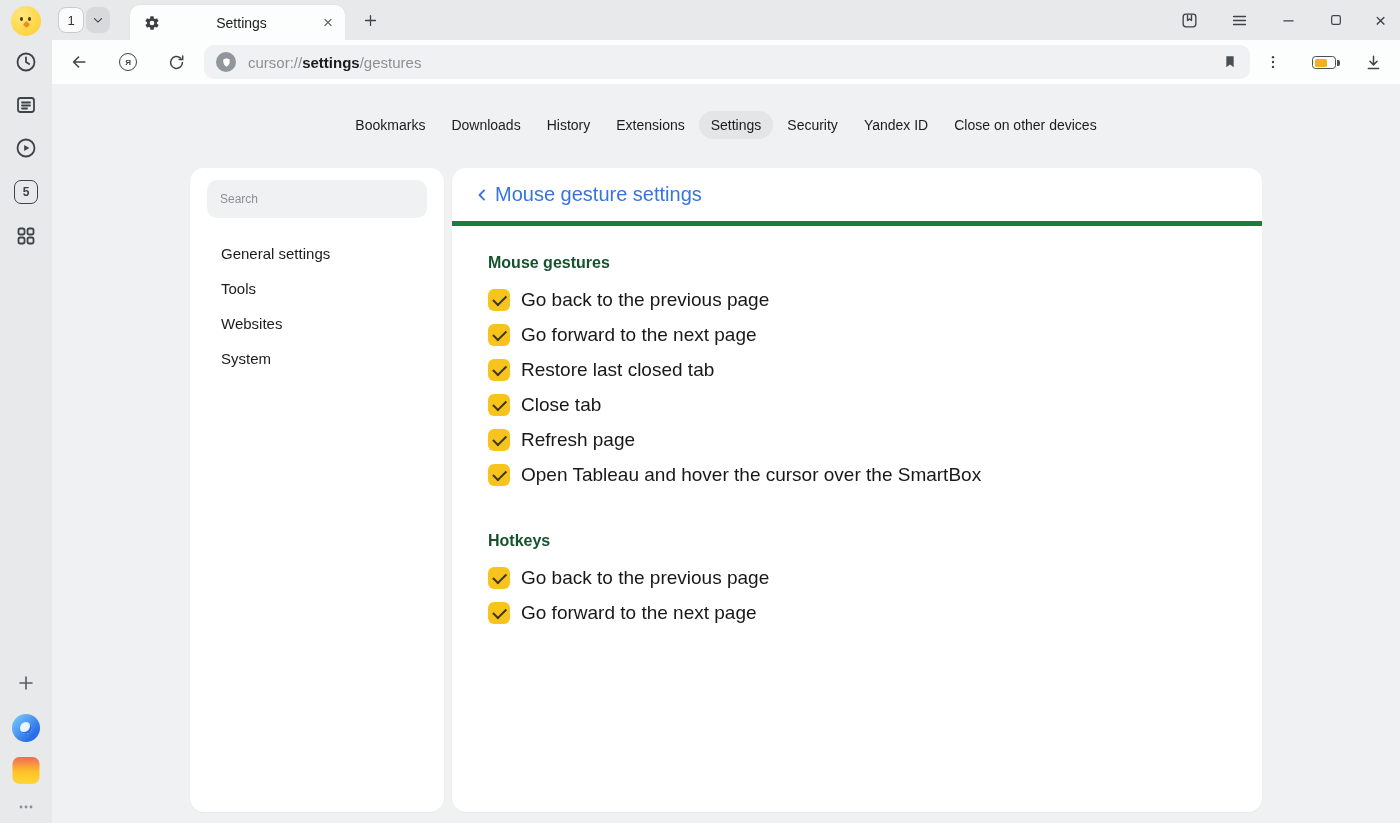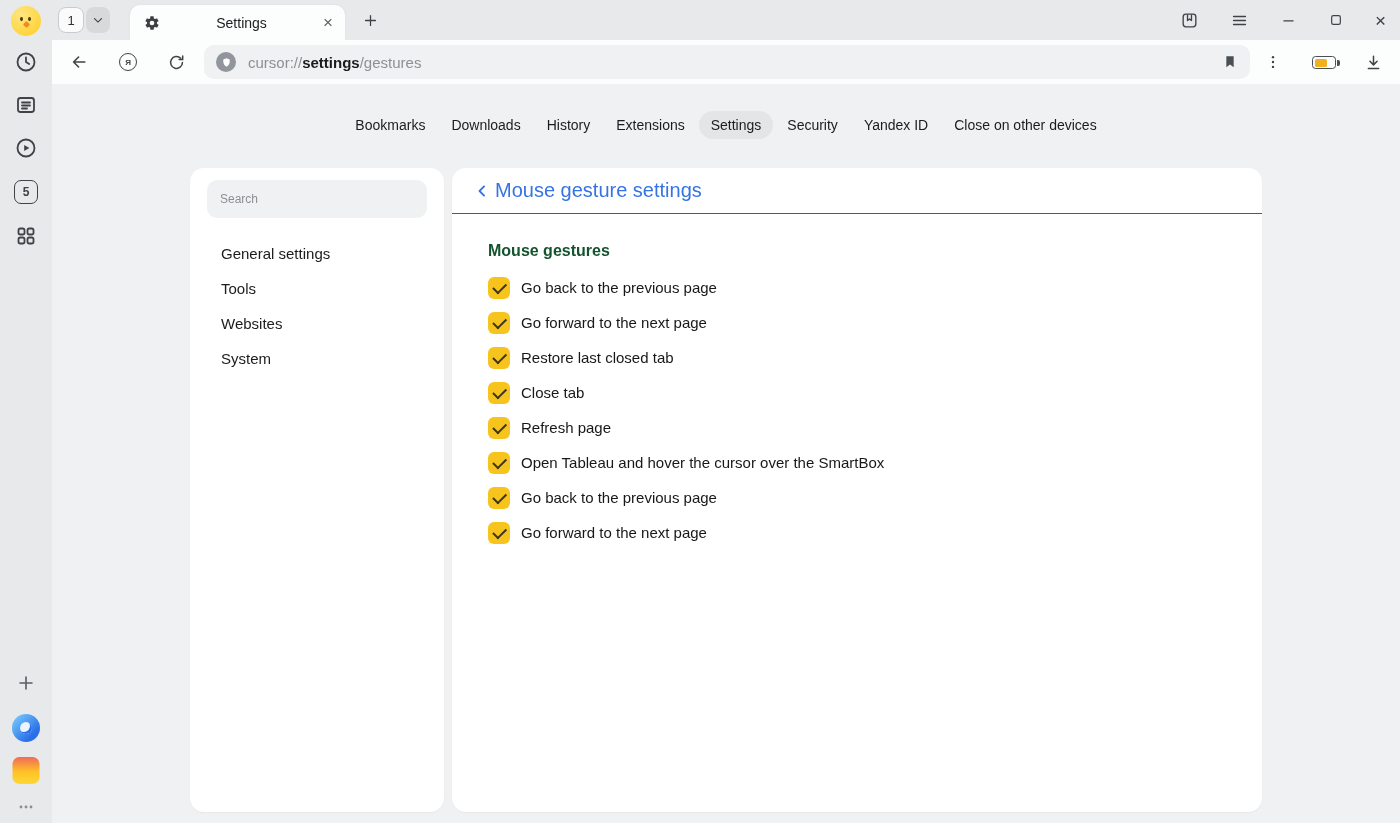--- a/index.html
+++ b/index.html
@@ -89,32 +89,32 @@
   .card-right { left:400px; width:810px; height:644px; }
 
   .search-input { display:block; width:calc(100% - 34px); margin:12px 17px 0; height:38px;
     border:none; outline:none; background:#f0f1f2; border-radius:10px; padding:0 13px;
     font-family:"Liberation Sans", sans-serif; font-size:12px; color:#333; }
   .search-input::placeholder { color:#8b8f93; }
   .side-list { margin-top:18px; list-style:none; }
   .side-list li { height:35px; display:flex; align-items:center; padding-left:31px;
     font-size:15px; color:#1c1c1e; cursor:pointer; }
 
-  .panel-header { height:46px; display:flex; align-items:center; padding-left:20px;
-    border-bottom:1px solid #15803d; }
+  .panel-header { height:58px; display:flex; align-items:center; padding-left:20px;
+    border-bottom:5px solid #15803d; }
   .back-chevron { display:flex; align-items:center; margin-right:3px; cursor:pointer; }
   .panel-title { font-size:20px; font-weight:500; color:#3574e2; }
   .panel-body { padding:28px 36px 0; }
   .section-heading { font-size:16px; font-weight:bold; color:#14532d; margin-bottom:10px; }
   .section-gap { margin-top:40px; }
   .cbrow { display:flex; align-items:center; height:35px; gap:11px; }
   .cb { width:22px; height:22px; border-radius:6px; background:#f7c41d; position:relative; flex:0 0 auto; cursor:pointer; }
   .cb.checked::after { content:""; position:absolute; left:4.5px; top:6px; width:11px; height:5.5px;
     border-left:2.4px solid #3c351a; border-bottom:2.4px solid #3c351a; transform:rotate(-45deg); }
-  .cbrow .lbl { font-size:15px; color:#18181a; }
+  .cbrow .lbl { font-size:19px; color:#18181a; }
 </style>
 </head>
 <body>
 
 <div class="rail">
   <div class="rail-item r-avatar">
     <span class="eye l"></span>
     <span class="eye r"></span>
     <span class="beak"></span>
   </div>
@@ -320,20 +320,21 @@
       </div>
       <div class="cbrow">
         <span class="cb checked"></span>
         <span class="lbl">Refresh page</span>
       </div>
       <div class="cbrow">
         <span class="cb checked"></span>
         <span class="lbl">Open Tableau and hover the cursor over the SmartBox</span>
       </div>
 
+      <div class="section-heading section-gap">Hotkeys</div>
 
       <div class="cbrow">
         <span class="cb checked"></span>
         <span class="lbl">Go back to the previous page</span>
       </div>
       <div class="cbrow">
         <span class="cb checked"></span>
         <span class="lbl">Go forward to the next page</span>
       </div>
     </div>

